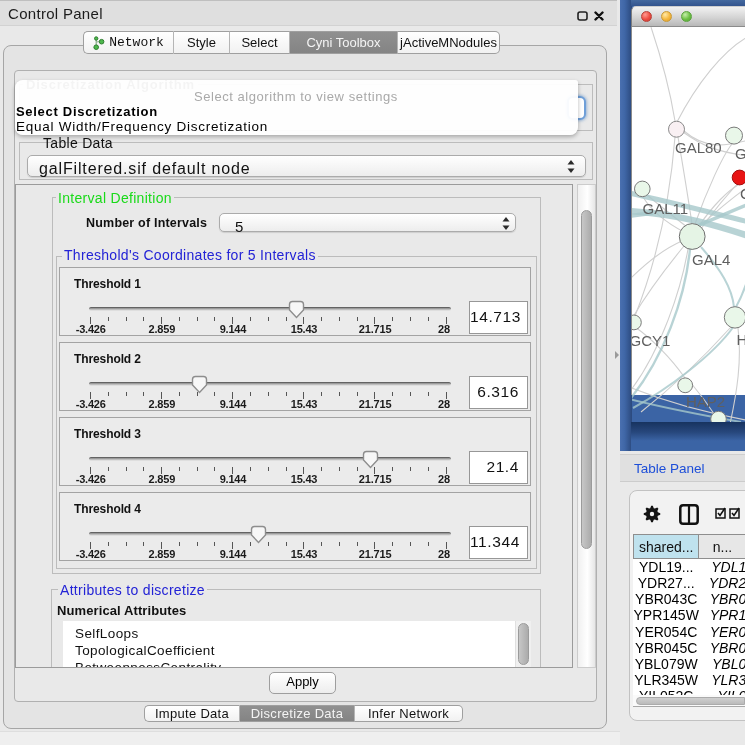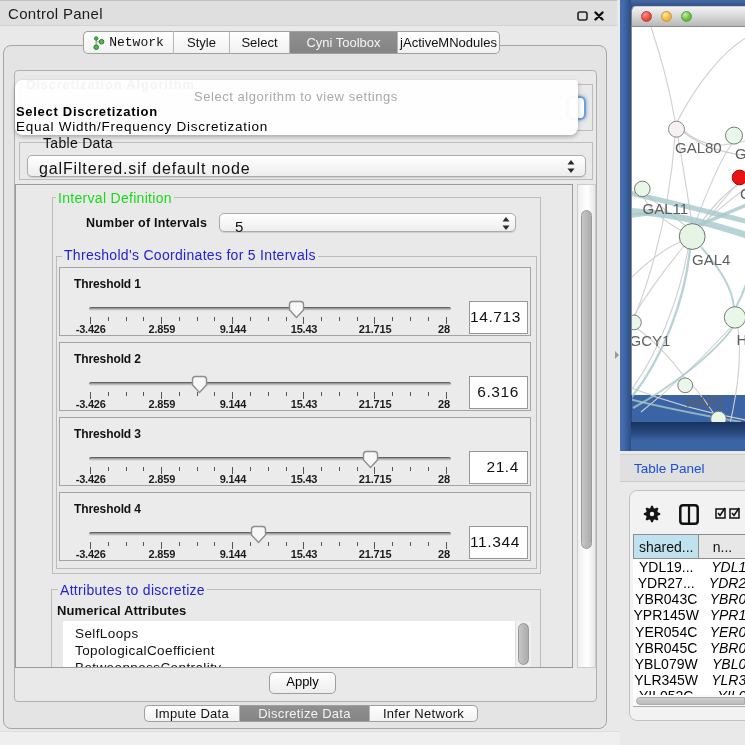--- a/index.html
+++ b/index.html
@@ -77,21 +77,21 @@
 <svg class="abs" id="ic-close" width="10" height="10">
     <path d="M1.5,1.5 L8.5,8.5 M8.5,1.5 L1.5,8.5" stroke="#111" stroke-width="2.4" stroke-linecap="round"></path>
   </svg>
 
 <div class="abs" id="outer-panel"></div>
 
 <div class="abs" id="inner-panel"></div>
 
 <div class="abs seg-bar" id="tabbar-bottom">
   <div class="seg first" style="width:96px;">Impute Data</div>
-  <div class="seg sel" style="width:130px;">Discretize Data</div>
+  <div class="seg sel" style="width:115px;">Discretize Data</div>
   <div class="seg last" style="width:108px;">Infer Network</div>
 </div>
 
 <div class="abs seg-bar" id="tabbar-top">
   <div class="seg first" style="width:91px;font-family:Liberation Mono, monospace;"><svg width="12" height="16" style="margin-right:4px;">
         <path d="M3.2,4 L3.2,12 M3.2,7 L8.6,6.5" stroke="#8aa88a" stroke-width="1.2" fill="none"></path>
         <circle cx="3.2" cy="3.5" r="1.7" fill="#4db84d" stroke="#2e7d2e"></circle>
         <circle cx="3.2" cy="12.2" r="2.3" fill="#4db84d" stroke="#2e7d2e"></circle>
         <circle cx="8.6" cy="6.7" r="2.3" fill="#4db84d" stroke="#2e7d2e"></circle>
       </svg>Network</div>

